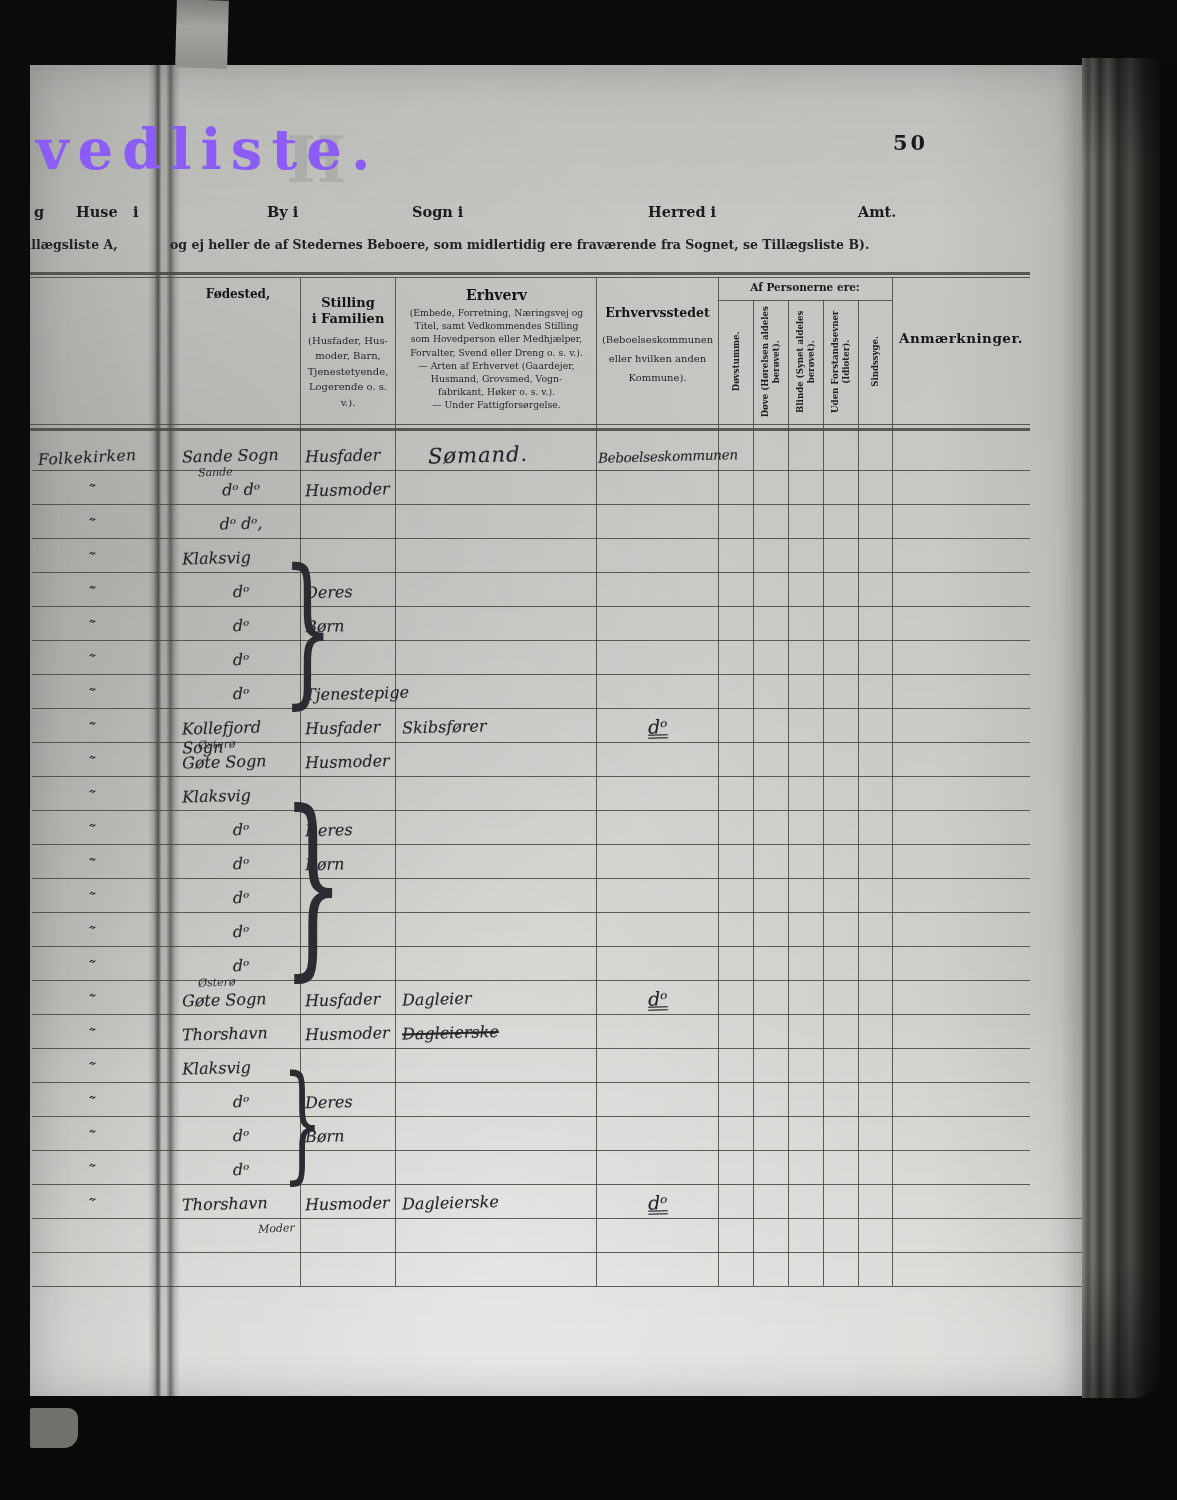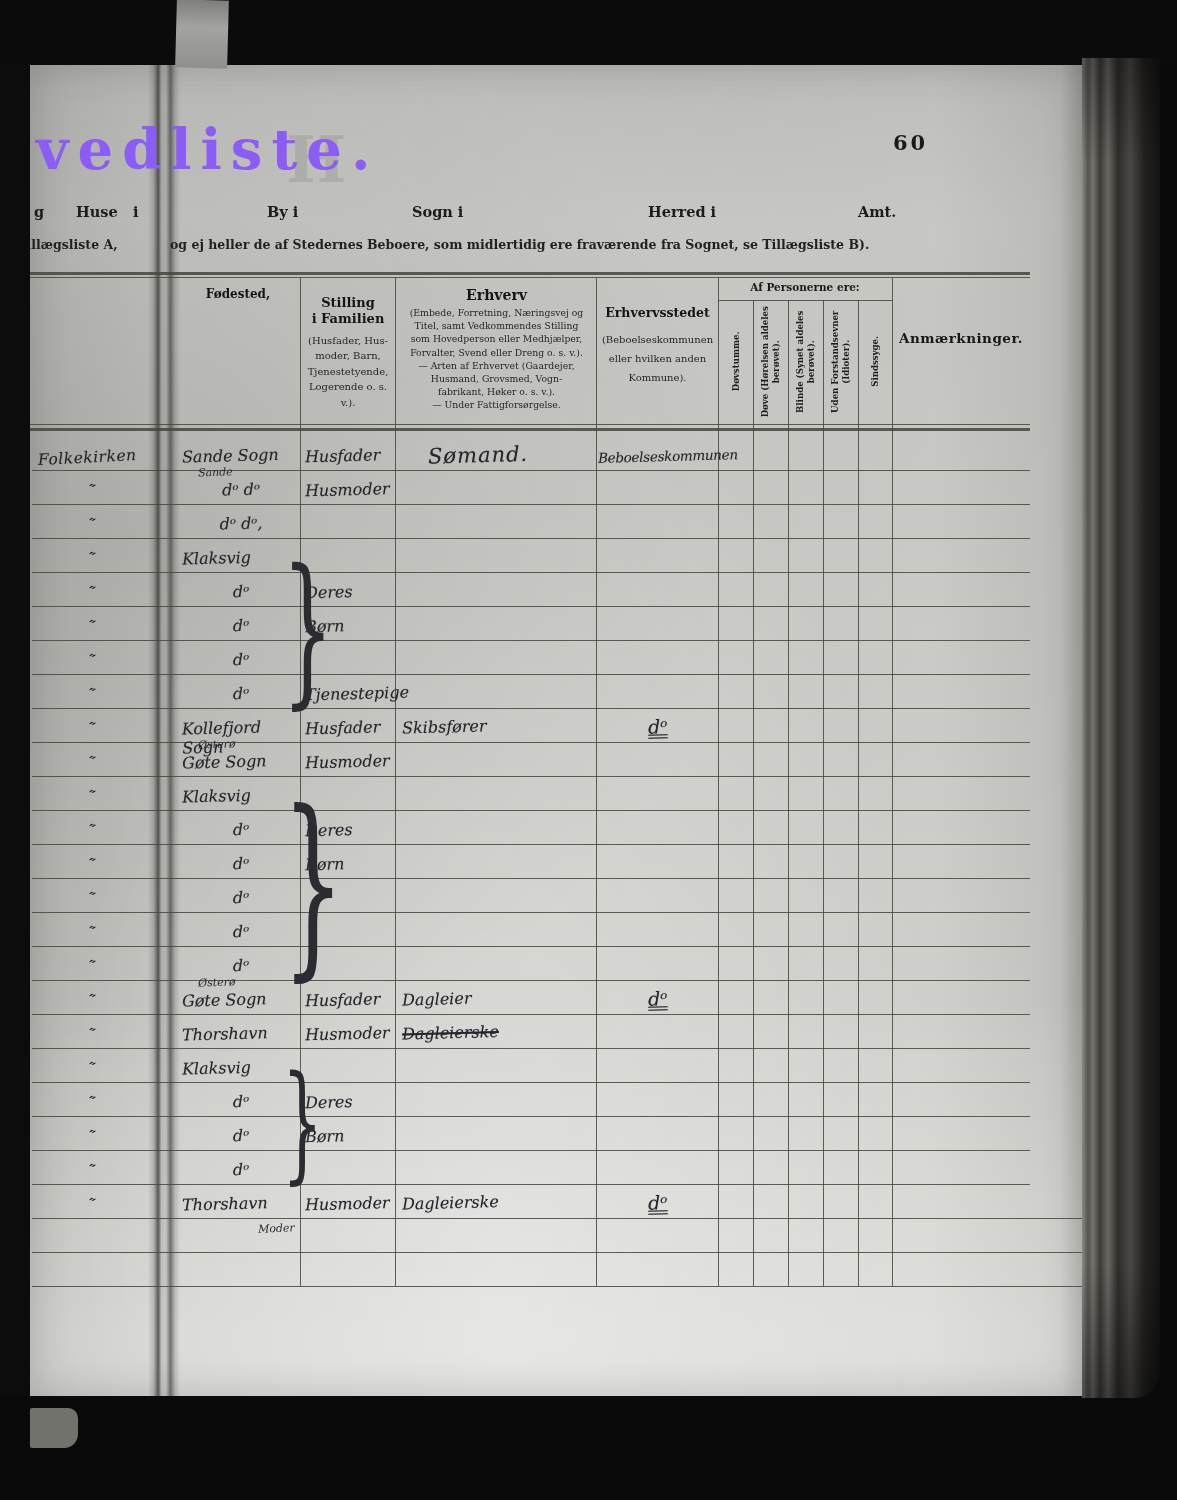--- a/index.html
+++ b/index.html
@@ -82,21 +82,21 @@
 </style>
 </head>
 <body>
 
 <div class="stage">
   <div class="page"></div>
   <div class="fold"></div>
 
   <div class="ghost-h">H</div>
   <div class="big-title">vedliste.</div>
-  <div class="pageno">60</div>
+  <div class="pageno">50</div>
 
   <span class="hf" style="left:34px">g</span>
   <span class="hf" style="left:76px">Huse</span>
   <span class="hf" style="left:133px">i</span>
   <span class="hf" style="left:267px">By i</span>
   <span class="hf" style="left:412px">Sogn i</span>
   <span class="hf" style="left:648px">Herred i</span>
   <span class="hf" style="left:858px">Amt.</span>
 
   <span class="nl" style="left:5px">e Tillægsliste A,</span>

